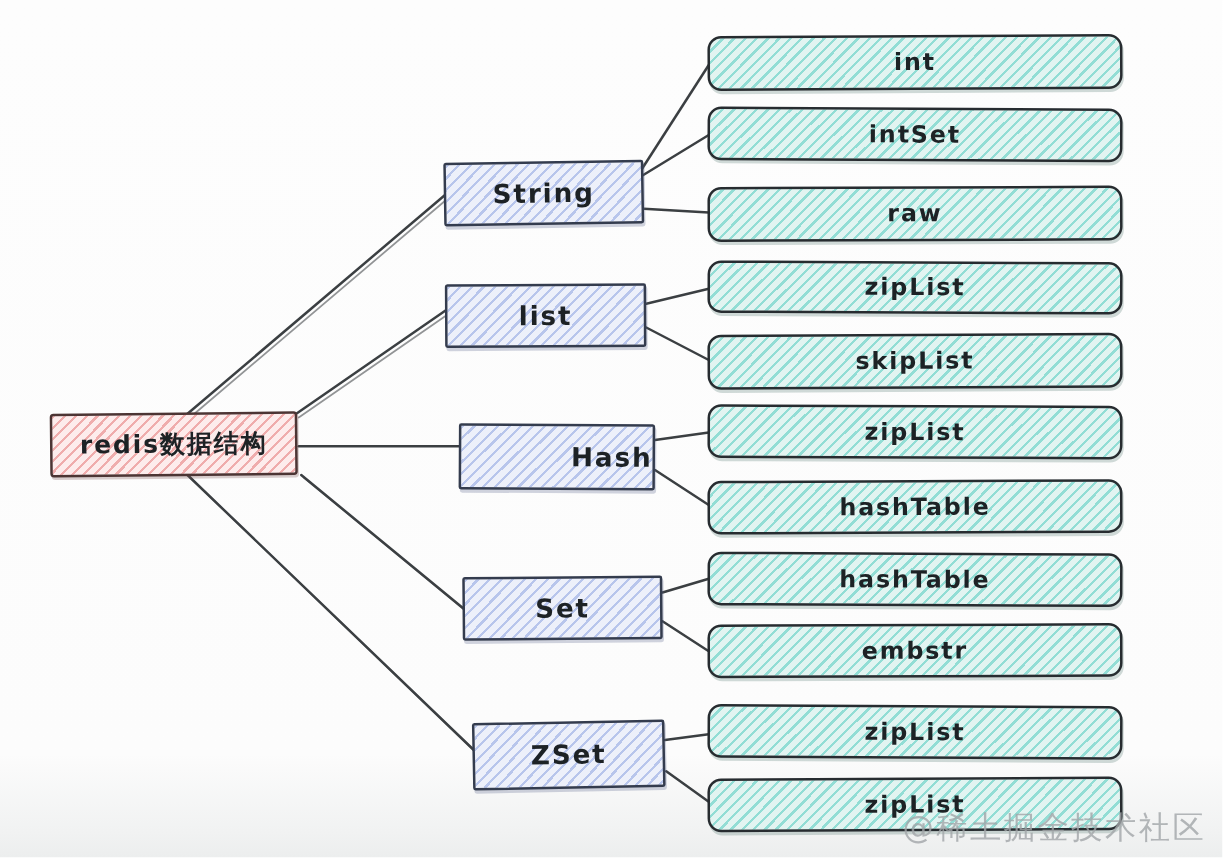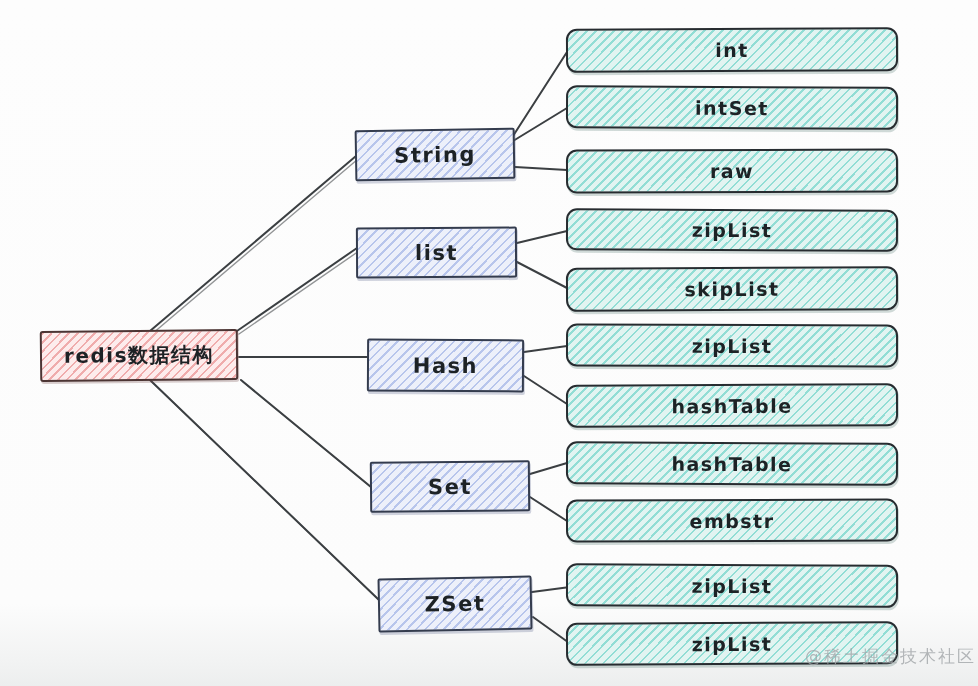--- a/index.html
+++ b/index.html
@@ -45,22 +45,22 @@
   .leaf{
     border:2.6px solid #272c30;
     border-radius:11px;
     background-color:#e2f4f1;
     background-image:repeating-linear-gradient(135deg,rgba(93,206,194,.6) 0 1.9px,transparent 1.9px 6.4px);
     box-shadow:1px 2.5px 0 rgba(70,110,105,.25);
     font-size:19px;font-weight:600;
   }
   .watermark{
     position:absolute;
-    right:2px;top:645px;
-    font-size:17px;
+    right:13px;top:645px;
+    font-size:25px;
     letter-spacing:2px;
     color:#a2a6a9;
     opacity:.8;
     font-weight:500;
     margin-left:22px;
   }
 </style>
 </head>
 <body>
 
@@ -92,21 +92,21 @@
   <div class="node root" style="left:40px;top:330px;width:198px;height:51px;transform:rotate(-0.6deg);">
     <span>redis数据结构</span>
   </div>
 
   <div class="node mid" style="left:355px;top:129px;width:160px;height:51px;transform:rotate(-0.9deg);">
     <span>String</span>
   </div>
   <div class="node mid" style="left:356px;top:227px;width:161px;height:51px;transform:rotate(-0.3deg);">
     <span>list</span>
   </div>
-  <div class="node mid" style="left:367px;top:339px;width:157px;height:53px;transform:rotate(0.3deg);">
+  <div class="node mid" style="left:367px;top:339px;width:157px;height:53px;transform:rotate(0.3deg);justify-content:flex-end;">
     <span>Hash</span>
   </div>
   <div class="node mid" style="left:370px;top:461px;width:160px;height:51px;transform:rotate(-0.5deg);">
     <span>Set</span>
   </div>
   <div class="node mid" style="left:378px;top:577px;width:154px;height:54px;transform:rotate(-1.1deg);">
     <span>ZSet</span>
   </div>
 
   <div class="node leaf" style="left:566px;top:28px;width:332px;height:44px;transform:rotate(-0.3deg);">

